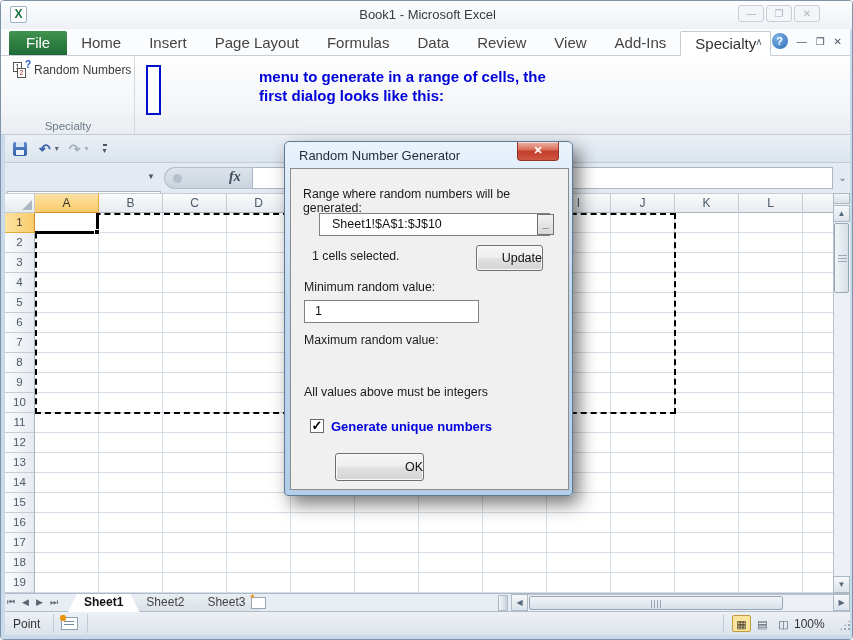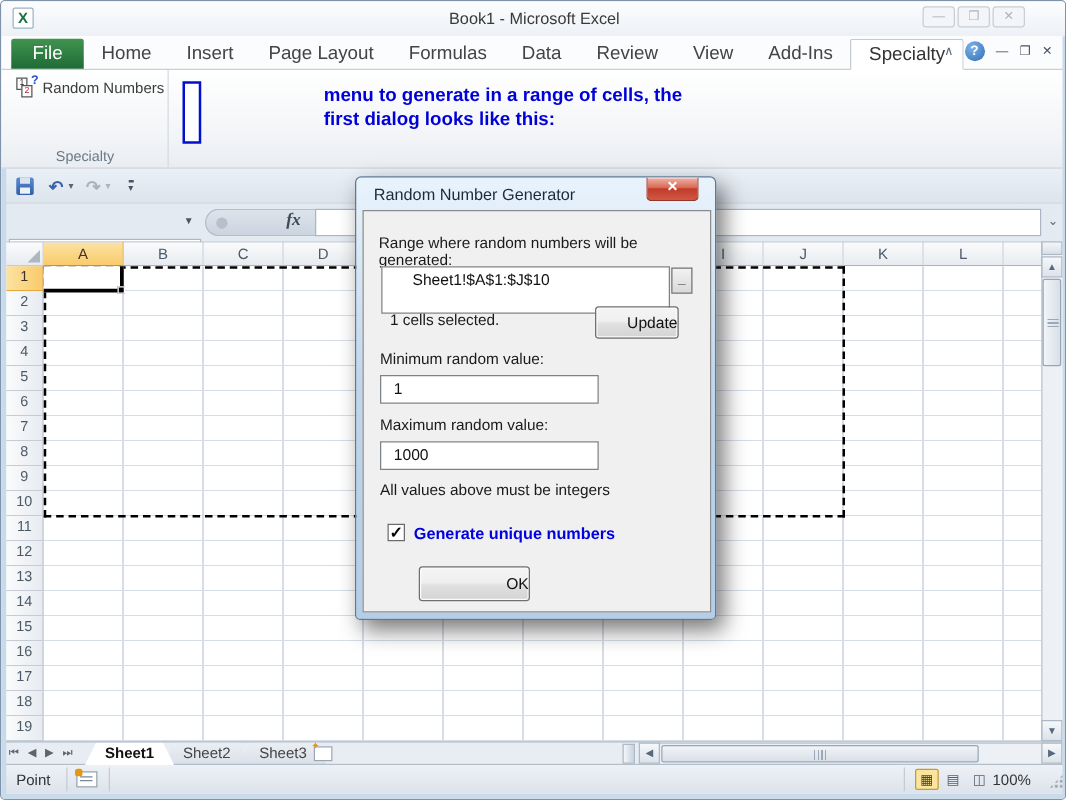--- a/index.html
+++ b/index.html
@@ -306,28 +306,27 @@
 
   <div class="abs edgeL"></div>
   <div class="abs edgeR"></div>
   <div class="abs edgeB"></div>
 
   <div class="abs dialog">
     <div class="abs dlg-title">Random Number Generator</div>
     <div class="abs dlg-close">✕</div>
     <div class="abs dlg-body">
       <div class="dl" style="left:12px; top:18px;">Range where random numbers will be generated:</div>
-      <div class="dfield" style="left:14px; top:44px; width:231px; height:38px; padding-left:24px;">Sheet1!$A$1:$J$10</div>
+      <div class="dfield" style="left:28px; top:44px; width:231px; height:23px; padding-left:12px;">Sheet1!$A$1:$J$10</div>
       <div class="refedit" style="position:absolute;">_</div>
       <div class="dl" style="left:21px; top:80px;">1 cells selected.</div>
       <div class="wbtn" style="left:185px; top:76px; width:67px; height:26px; line-height:24px;">Update</div>
       <div class="dl" style="left:13px; top:111px;">Minimum random value:</div>
       <div class="dfield" style="left:13px; top:131px; width:175px; height:23px; padding-left:10px;">1</div>
       <div class="dl" style="left:13px; top:164px;">Maximum random value:</div>
-      <div class="dfield" style="left:13px; top:184px; width:175px; height:23px; padding-left:10px;">1000</div>
       <div class="dl" style="left:13px; top:216px;">All values above must be integers</div>
       <div class="chk" style="position:absolute;">✓</div>
       <div class="chklabel" style="position:absolute;">Generate unique numbers</div>
       <div class="wbtn" style="left:44px; top:284px; width:89px; height:28px; line-height:26px;">OK</div>
     </div>
   </div>
 
 </div>
 
 </body></html>

